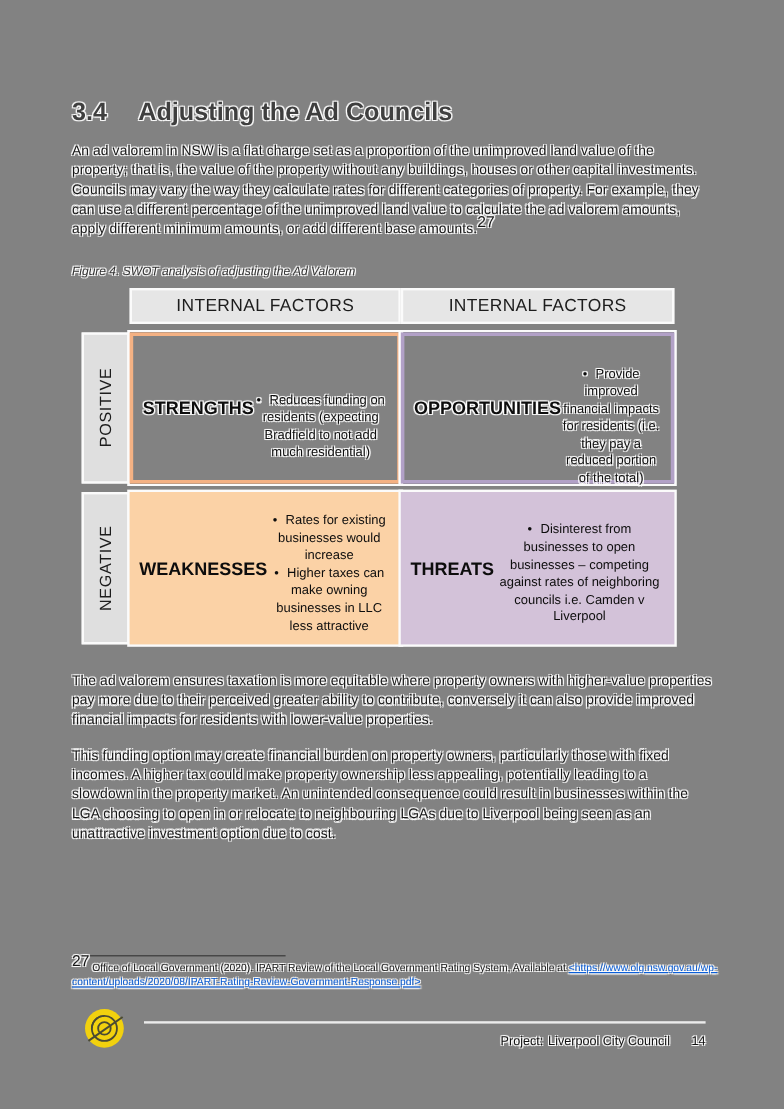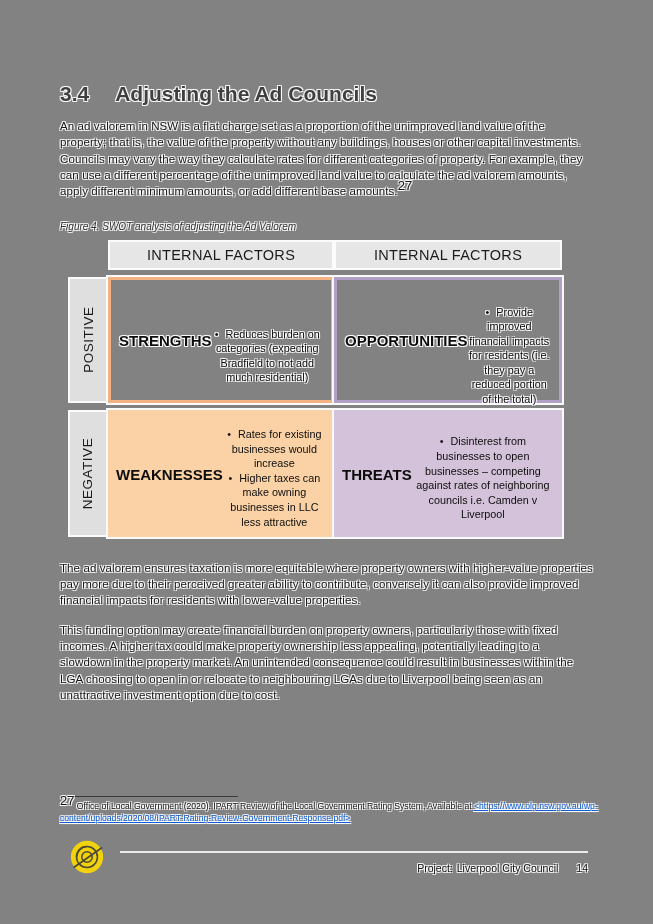--- a/index.html
+++ b/index.html
@@ -120,21 +120,21 @@
     <div class="hdr-spacer"></div>
     <div class="hdr-cell">INTERNAL FACTORS</div>
     <div class="hdr-cell">INTERNAL FACTORS</div>
 
     <div class="row-label">
       <span>POSITIVE</span>
     </div>
     <div class="quad outlined-orange top-row">
       <div class="quad-title halo">STRENGTHS</div>
       <ul>
-        <li class="halo">Reduces burden on categories (expecting Bradfield to not add much residential)</li>
+        <li class="halo">Reduces funding on residents (expecting Bradfield to not add much residential)</li>
       </ul>
     </div>
     <div class="quad outlined-purple top-row">
       <div class="quad-title halo">OPPORTUNITIES</div>
       <ul>
         <li class="halo">Provide improved financial impacts for residents (i.e. they pay a reduced portion of the total)</li>
       </ul>
     </div>
 
     <div class="row-label">

